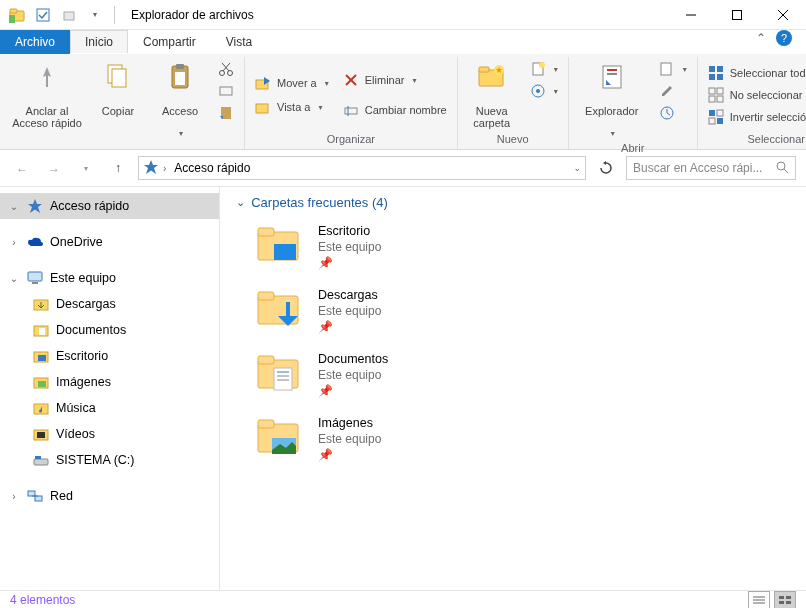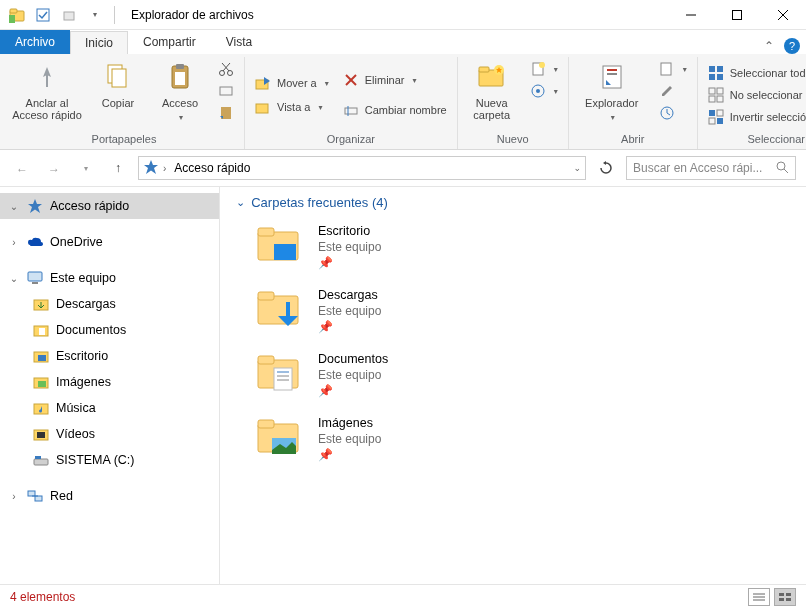--- a/index.html
+++ b/index.html
@@ -8,34 +8,34 @@
 
 .titlebar { height: 30px; display: flex; align-items: center; border-bottom: 1px solid #e5e5e5; }
 .titlebar .qat { display: flex; align-items: center; gap: 4px; padding: 0 6px; }
 .qat-item { width: 22px; height: 22px; display: flex; align-items: center; justify-content: center; }
 .titlebar .sep { width: 1px; height: 18px; background: #ccc; margin: 0 4px; }
 .titlebar .title { padding-left: 6px; font-size: 12px; }
 .titlebar .wincontrols { margin-left: auto; display: flex; }
 .winbtn { width: 46px; height: 30px; display: flex; align-items: center; justify-content: center; font-size: 10px; }
 
 
-.tabrow { height: 24px; display: flex; align-items: flex-end; background: #fff; }
+.tabrow { height: 24px; display: flex; align-items: flex-start; background: #fff; padding-right: 8px; }
 .tab { padding: 4px 14px; font-size: 12px; color: #333; cursor: default; border: 1px solid transparent; }
 .tab.file { background: #1979ca; color: #fff; }
 .tab.active { background: #f5f5f5; border: 1px solid #d9d9d9; border-bottom: none; }
 .tabrow .right { margin-left: auto; display: flex; align-items: center; gap: 10px; padding-right: 6px; }
 .help { width: 16px; height: 16px; border-radius: 50%; background: #1979ca; color: #fff; font-size: 11px; display: flex; align-items: center; justify-content: center; }
 
 
 .ribbon { background: #f5f5f5; border-bottom: 1px solid #d9d9d9; display: flex; padding: 3px 4px 0 4px; height: 96px; }
 .group { border-right: 1px solid #e0e0e0; padding: 2px 6px; display: flex; flex-direction: column; }
 .group:last-child { border-right: none; }
 .group-body { display: flex; gap: 6px; flex: 1; }
 .group-label { text-align: center; font-size: 11px; color: #5f6368; padding: 2px 0; }
-.bigbtn { display: flex; flex-direction: column; align-items: center; justify-content: flex-start; width: 56px; padding: 2px; font-size: 11px; text-align: center; color: #444; gap: 4px; }
+.bigbtn { display: flex; flex-direction: column; align-items: center; justify-content: flex-start; width: 56px; padding: 2px; font-size: 11px; text-align: center; color: #444; gap: 12px; }
 .bigbtn.wide { width: 74px; }
 .bigbtn .ico { width: 32px; height: 32px; display: flex; align-items: center; justify-content: center; }
 .smcol { display: flex; flex-direction: column; gap: 2px; }
 .smbtn { display: flex; align-items: center; gap: 6px; font-size: 11px; color: #444; padding: 2px 4px; white-space: nowrap; }
 .smbtn .ico { width: 16px; height: 16px; display: flex; align-items: center; justify-content: center; }
 .drop-arrow { font-size: 8px; color: #666; margin-left: 2px; }
 
 
 .navbar { height: 36px; display: flex; align-items: center; gap: 8px; padding: 4px 10px; }
 .navbtn { width: 24px; height: 24px; display: flex; align-items: center; justify-content: center; color: #999; }
@@ -63,21 +63,21 @@
 .main-header { display: flex; align-items: center; gap: 6px; color: #1e5aa0; font-size: 13px; margin-bottom: 14px; }
 .main-header .chev { font-size: 11px; }
 .fitem { display: flex; align-items: flex-start; gap: 14px; margin-bottom: 18px; padding-left: 20px; }
 .fico { width: 48px; height: 44px; position: relative; }
 .fdetails { display: flex; flex-direction: column; gap: 2px; }
 .fname { font-size: 12.5px; }
 .floc { font-size: 12px; color: #6e6e6e; }
 .fpin { font-size: 12px; color: #888; }
 
 
-.status { height: 24px; border-top: 1px solid #e5e5e5; display: flex; align-items: center; padding: 0 10px; font-size: 12px; color: #b91c1c; }
+.status { height: 18px; border-top: 1px solid #e5e5e5; display: flex; align-items: center; padding: 0 10px; font-size: 12px; color: #8b5cf6; }
 .status .right { margin-left: auto; display: flex; gap: 4px; }
 .viewbtn { width: 22px; height: 18px; border: 1px solid #aaa; display: flex; align-items: center; justify-content: center; }
 
 
 .folder-svg { width: 46px; height: 40px; }
 </style>
 </head>
 <body>
 
 <div class="titlebar">
@@ -191,21 +191,20 @@
         <div class="smbtn">
             <div class="ico">
               <svg width="16" height="16">
                 <rect x="3" y="2" width="10" height="12" fill="#caa35a"></rect>
                 <path d="M5 14 L2 11 L5 11 Z" fill="#3a7bbf"></path>
               </svg>
             </div>
           </div>
       </div>
     </div>
-    <div class="group-label">Portapapeles</div>
   </div>
 
   <div class="group">
     <div class="group-body">
       <div class="smcol" style="justify-content:center;gap:4px;">
         <div class="smbtn">
           <div class="ico">
               <svg width="16" height="16">
                 <rect x="1" y="5" width="12" height="9" fill="#ffd666" stroke="#caa53a"></rect>
                 <path d="M9 2 L15 6 L9 10 Z" fill="#3a7bbf"></path>

